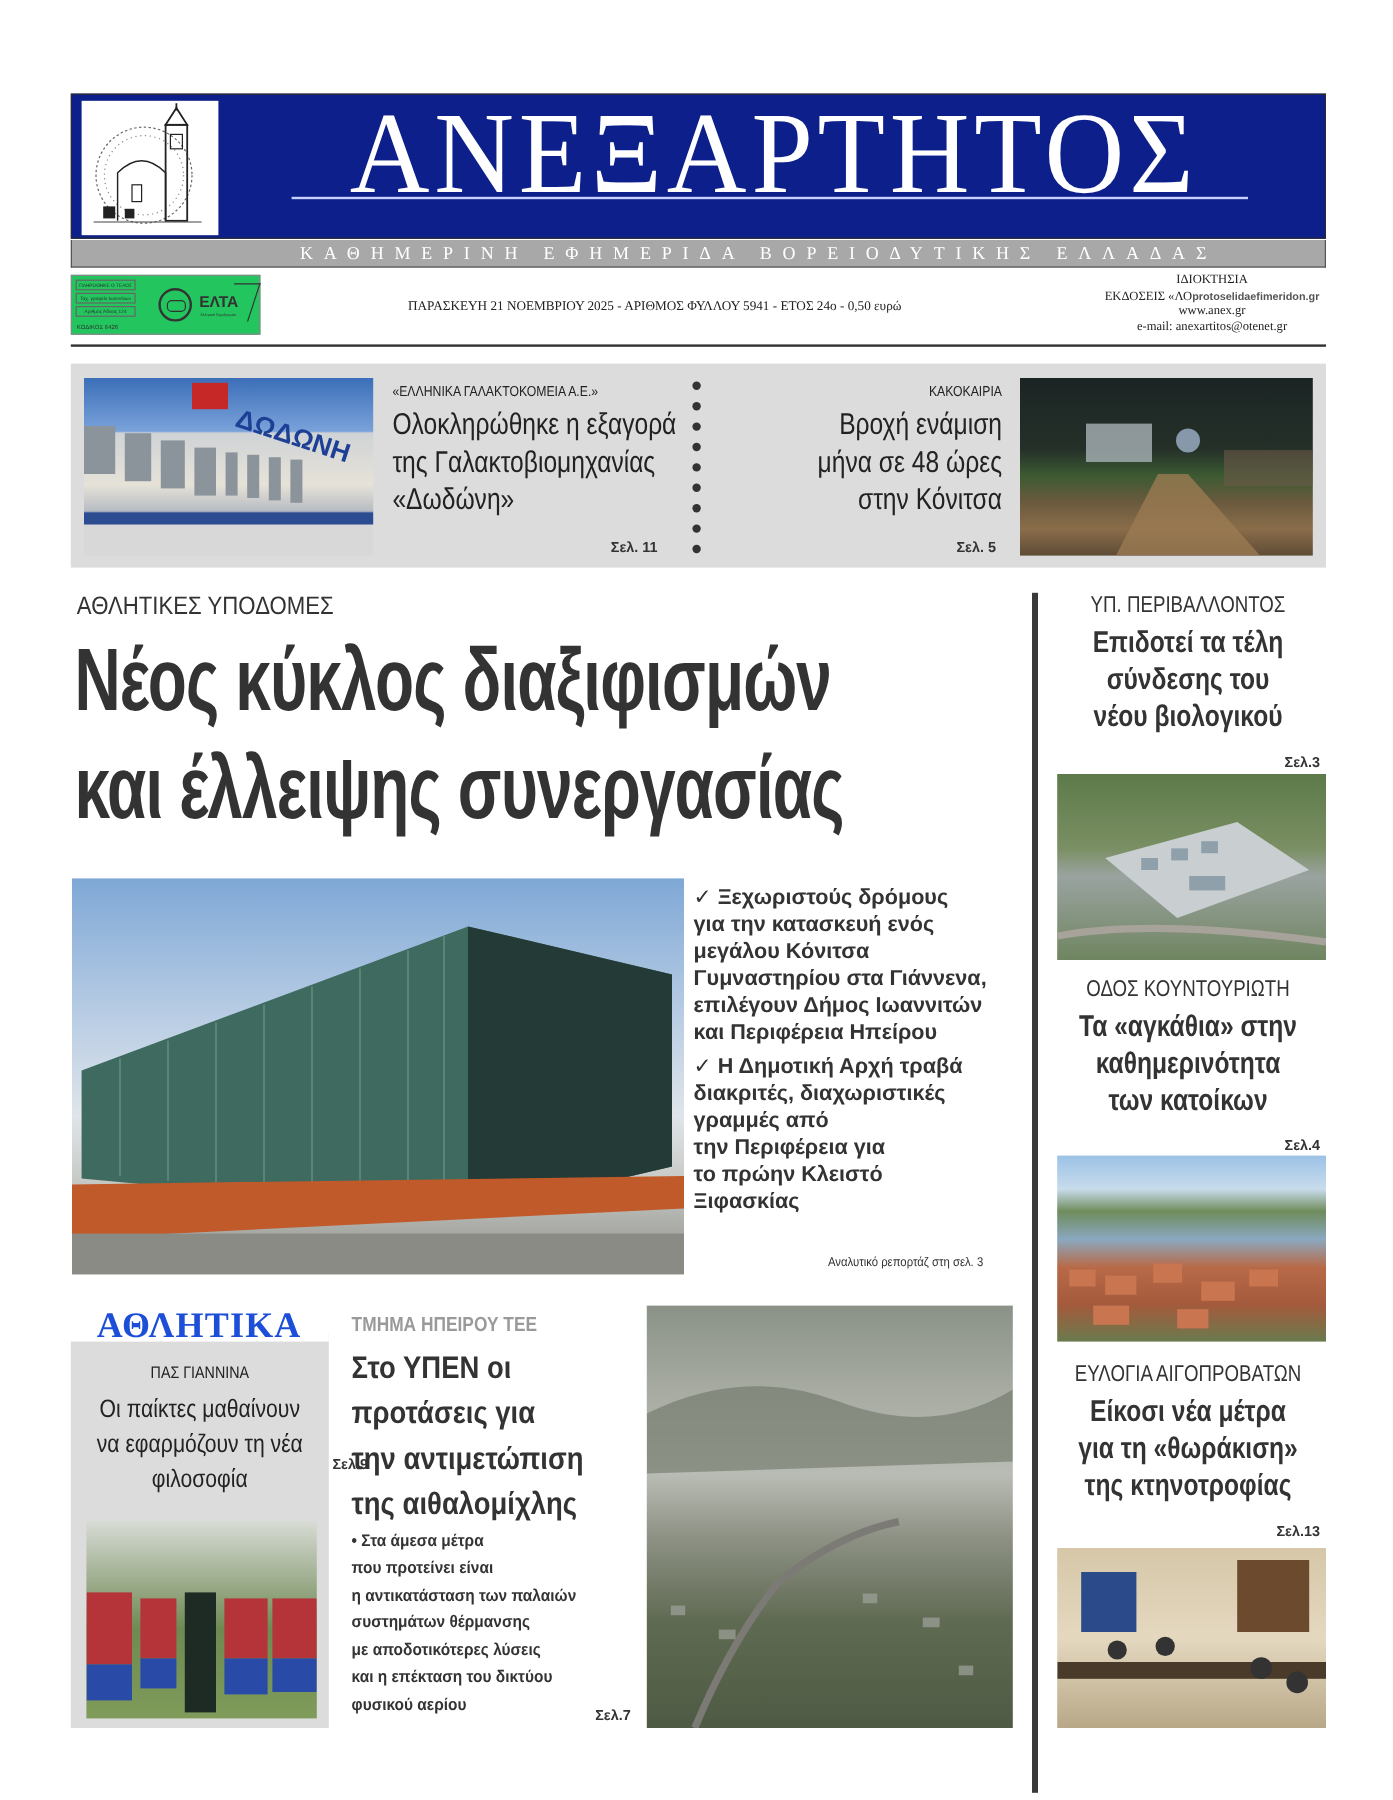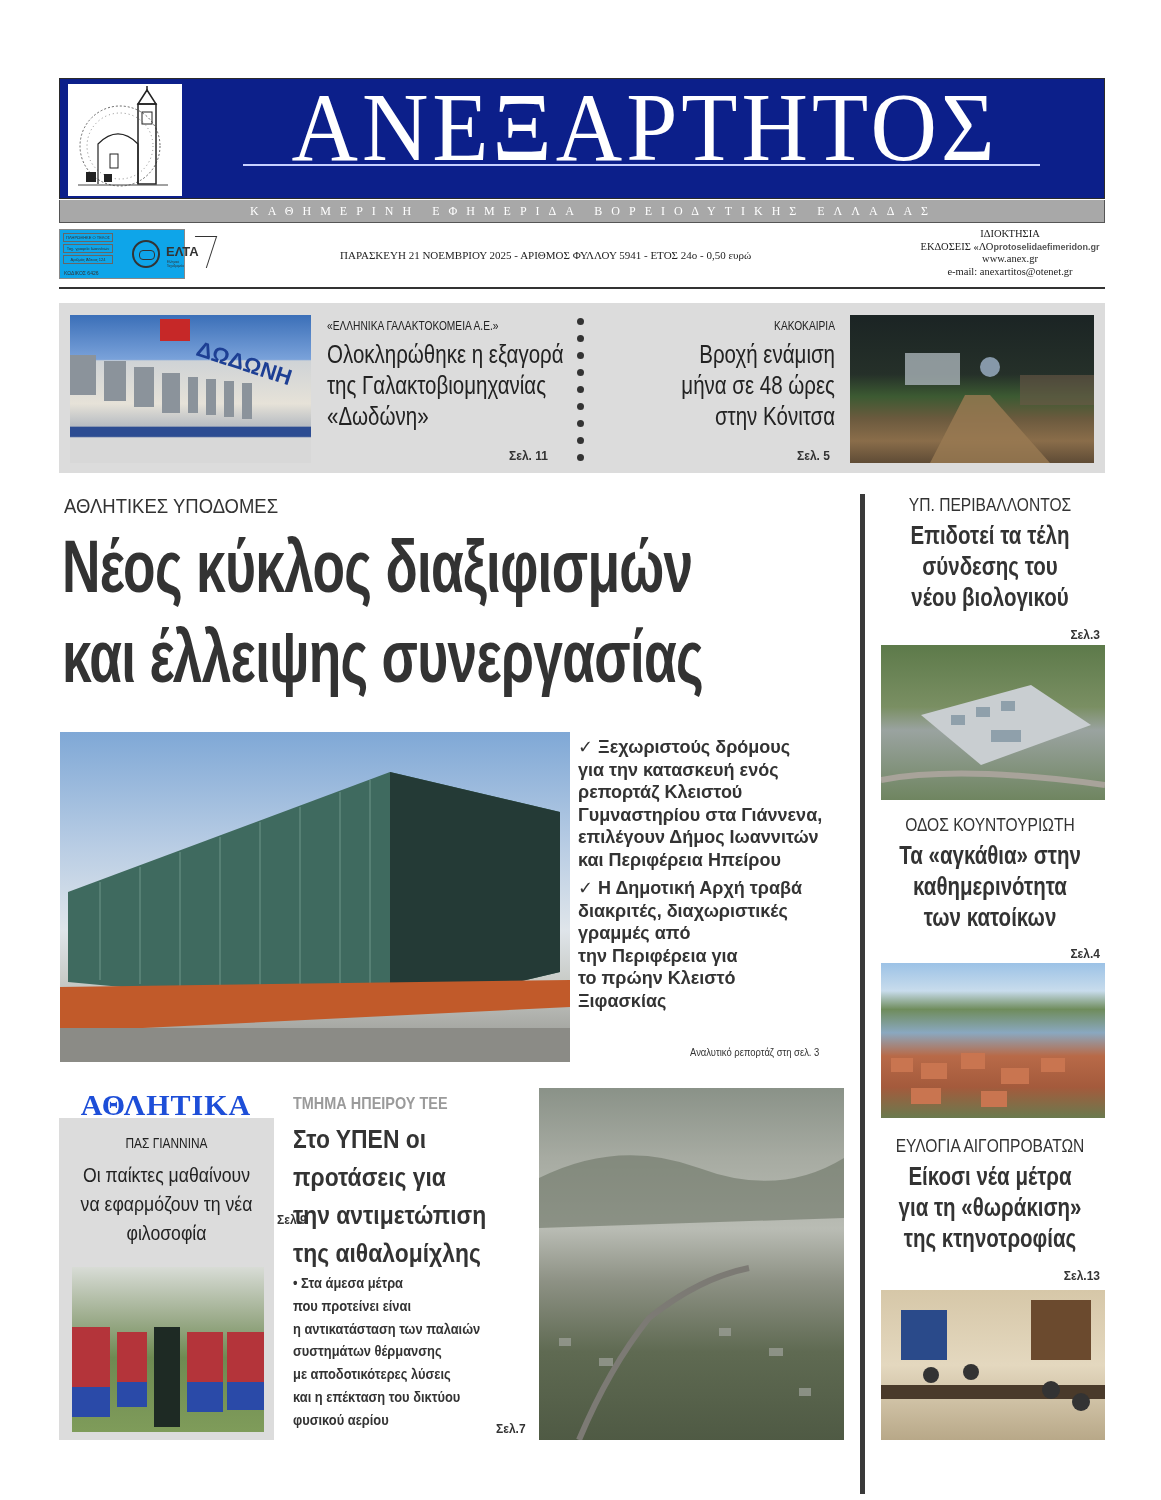--- a/index.html
+++ b/index.html
@@ -7,24 +7,24 @@
   body { position: relative; font-family: "Liberation Sans", "DejaVu Sans", sans-serif; color: #333; }
   .abs { position: absolute; }
 
   
   .masthead { left: 59px; top: 78px; width: 1046px; height: 121px; background: #0c1f8a; border: 1px solid #2b2b2b; }
   .logo-box { left: 8px; top: 5px; width: 114px; height: 112px; background: #fff; overflow: hidden; }
   .title { left: 140px; top: 0px; width: 890px; text-align: center; font-family: "Liberation Serif", "DejaVu Serif", serif; color: #fff; font-size: 92px; line-height: 92px; letter-spacing: 4px; transform: scaleY(1.05); transform-origin: top; }
   .title-rule { left: 183px; top: 85px; width: 797px; height: 2px; background: #c8d0ff; }
   .subtitle { left: 140px; top: 90px; width: 890px; text-align: center; font-family: "Liberation Serif", "DejaVu Serif", serif; color: #fff; font-size: 25px; letter-spacing: 20px; }
   .tagline-bar { left: 59px; top: 200px; width: 1046px; height: 23px; background: #a8a8a8; border: 1px solid #555; border-top: none; }
-  .tagline { left: 190px; top: 4px; font-family: "Liberation Serif", "DejaVu Serif", serif; font-size: 12px; letter-spacing: 9px; color: #fff; }
-
-  
-  .postage { left: 59px; top: 229px; width: 126px; height: 50px; border: 1px solid #888; background: #0ea5e9; }
+  .tagline { left: 190px; top: 4px; font-family: "Liberation Serif", "DejaVu Serif", serif; font-size: 15px; letter-spacing: 9px; color: #fff; }
+
+  
+  .postage { left: 59px; top: 229px; width: 158px; height: 50px; border: 1px solid #888; background: #22c55e; }
   .postage-cell { position: absolute; left: 3px; width: 50px; height: 9px; border: 1px solid #666; font-size: 4px; line-height: 7px; text-align: center; color: #333; }
   .postage-code { position: absolute; left: 4px; top: 40px; font-size: 5px; color: #333; }
   .seal { position: absolute; left: 72px; top: 10px; width: 28px; height: 28px; border: 2px solid #333; border-radius: 50%; }
   .seal::after { content: ""; position: absolute; left: 5px; top: 8px; width: 14px; height: 8px; border: 1px solid #333; border-radius: 4px; }
   .elta { position: absolute; left: 106px; top: 14px; font-size: 13px; font-weight: bold; color: #333; }
   .elta-sub { position: absolute; left: 107px; top: 30px; font-size: 3px; color: #333; }
   .elta-bird { position: absolute; left: 130px; top: 6px; width: 22px; height: 32px; border-right: 1px solid #333; border-top: 1px solid #333; transform: skewX(-18deg); }
   .issue-line { left: 340px; top: 249px; font-family: "Liberation Serif", "DejaVu Serif", serif; font-size: 11px; color: #222; white-space: nowrap; }
   .ownership { left: 895px; top: 228px; width: 230px; font-family: "Liberation Serif", "DejaVu Serif", serif; font-size: 10.5px; line-height: 12.5px; color: #222; text-align: center; }
   .ownership .wm { font-family: "Liberation Sans", sans-serif; font-weight: bold; font-size: 9px; color: #555; }
@@ -189,21 +189,21 @@
         <line x1="310" y1="48" x2="310" y2="276"></line>
     </g>
     <polygon points="0,255 510,248 510,275 0,300" fill="#c15a2a"></polygon>
     <rect x="0" y="296" width="510" height="34" fill="#8b8b86"></rect>
   </svg>
 </div>
 <div class="abs bullets">
   <p>
     <span>✓ Ξεχωριστούς δρόμους</span>
       <span> για την κατασκευή ενός</span>
-      <span>ρεπορτάζ Κλειστού</span>
+      <span>μεγάλου Κόνιτσα</span>
       <span>Γυμναστηρίου στα Γιάννενα,</span>
       <span>επιλέγουν Δήμος Ιωαννιτών</span>
       <span>και Περιφέρεια Ηπείρου</span>
   </p>
   <p>
     <span>✓ Η Δημοτική Αρχή τραβά</span>
       <span>διακριτές, διαχωριστικές</span>
       <span>γραμμές από</span>
       <span>την Περιφέρεια για</span>
       <span>το πρώην Κλειστό</span>

